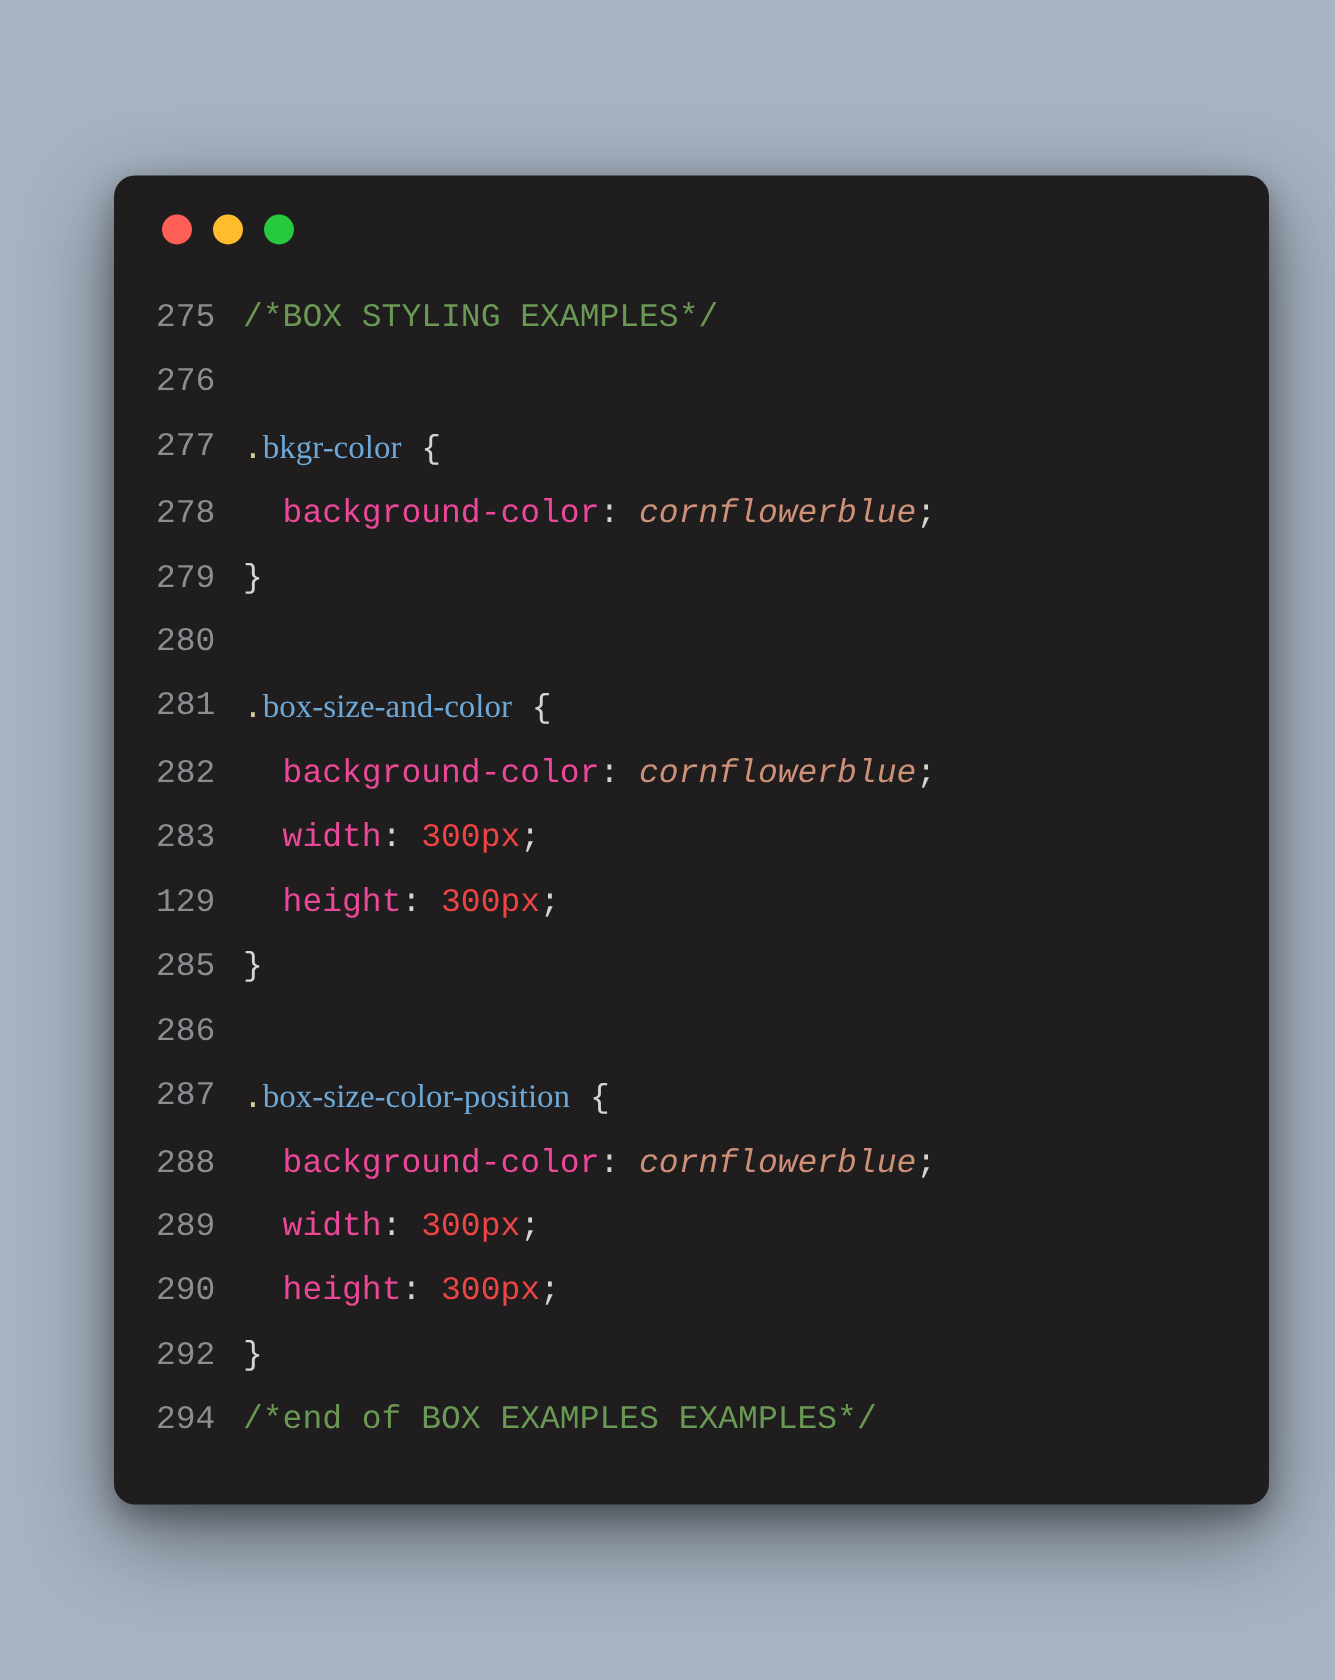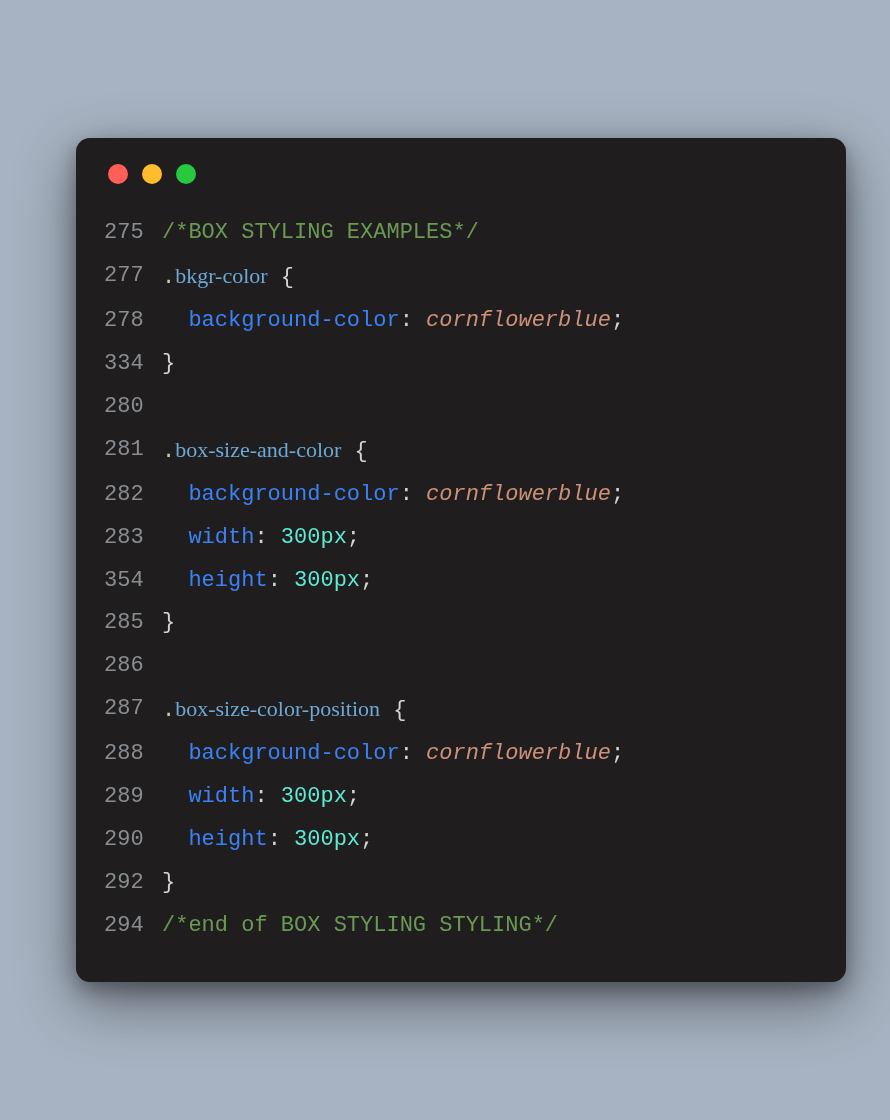--- a/index.html
+++ b/index.html
@@ -51,47 +51,48 @@
     flex-shrink: 0;
     padding-right: 20px;
   }
   .code { flex: 1; }
 
   
   .tok-comment   { color: #6a9955; }
   .tok-punct     { color: #d8c89c; }
   .tok-selector  { color: #6da8d6; font-family: Liberation Serif, serif; }
   .tok-brace     { color: #d4d4d0; }
-  .tok-prop      { color: #3b82f6; }
+  .tok-prop      { color: #ec4899; }
   .tok-colon     { color: #d4d4d0; }
   .tok-value     { color: #ce9178; font-style: italic; }
-  .tok-number    { color: #5eead4; }
+  .tok-number    { color: #ef4444; }
   .tok-default   { color: #d4d4d0; }
 </style>
 </head>
 <body>
 
 <div class="window">
   <div class="traffic-lights">
     <div class="dot red"></div>
     <div class="dot yellow"></div>
     <div class="dot green"></div>
   </div>
   <div class="code-area" id="code-area">
       <div class="line"><span class="ln">275</span><span class="code"><span class="tok-comment">/*BOX STYLING EXAMPLES*/</span></span></div>
+      <div class="line"><span class="ln">276</span><span class="code"></span></div>
       <div class="line"><span class="ln">277</span><span class="code"><span class="tok-punct">.</span><span class="tok-selector">bkgr-color</span><span class="tok-default"> </span><span class="tok-brace">{</span></span></div>
       <div class="line"><span class="ln">278</span><span class="code"><span class="tok-default">  </span><span class="tok-prop">background-color</span><span class="tok-colon">:</span><span class="tok-default"> </span><span class="tok-value">cornflowerblue</span><span class="tok-default">;</span></span></div>
-      <div class="line"><span class="ln">334</span><span class="code"><span class="tok-brace">}</span></span></div>
+      <div class="line"><span class="ln">279</span><span class="code"><span class="tok-brace">}</span></span></div>
       <div class="line"><span class="ln">280</span><span class="code"></span></div>
       <div class="line"><span class="ln">281</span><span class="code"><span class="tok-punct">.</span><span class="tok-selector">box-size-and-color</span><span class="tok-default"> </span><span class="tok-brace">{</span></span></div>
       <div class="line"><span class="ln">282</span><span class="code"><span class="tok-default">  </span><span class="tok-prop">background-color</span><span class="tok-colon">:</span><span class="tok-default"> </span><span class="tok-value">cornflowerblue</span><span class="tok-default">;</span></span></div>
       <div class="line"><span class="ln">283</span><span class="code"><span class="tok-default">  </span><span class="tok-prop">width</span><span class="tok-colon">:</span><span class="tok-default"> </span><span class="tok-number">300px</span><span class="tok-default">;</span></span></div>
-      <div class="line"><span class="ln">354</span><span class="code"><span class="tok-default">  </span><span class="tok-prop">height</span><span class="tok-colon">:</span><span class="tok-default"> </span><span class="tok-number">300px</span><span class="tok-default">;</span></span></div>
+      <div class="line"><span class="ln">129</span><span class="code"><span class="tok-default">  </span><span class="tok-prop">height</span><span class="tok-colon">:</span><span class="tok-default"> </span><span class="tok-number">300px</span><span class="tok-default">;</span></span></div>
       <div class="line"><span class="ln">285</span><span class="code"><span class="tok-brace">}</span></span></div>
       <div class="line"><span class="ln">286</span><span class="code"></span></div>
       <div class="line"><span class="ln">287</span><span class="code"><span class="tok-punct">.</span><span class="tok-selector">box-size-color-position</span><span class="tok-default"> </span><span class="tok-brace">{</span></span></div>
       <div class="line"><span class="ln">288</span><span class="code"><span class="tok-default">  </span><span class="tok-prop">background-color</span><span class="tok-colon">:</span><span class="tok-default"> </span><span class="tok-value">cornflowerblue</span><span class="tok-default">;</span></span></div>
       <div class="line"><span class="ln">289</span><span class="code"><span class="tok-default">  </span><span class="tok-prop">width</span><span class="tok-colon">:</span><span class="tok-default"> </span><span class="tok-number">300px</span><span class="tok-default">;</span></span></div>
       <div class="line"><span class="ln">290</span><span class="code"><span class="tok-default">  </span><span class="tok-prop">height</span><span class="tok-colon">:</span><span class="tok-default"> </span><span class="tok-number">300px</span><span class="tok-default">;</span></span></div>
       <div class="line"><span class="ln">292</span><span class="code"><span class="tok-brace">}</span></span></div>
-      <div class="line"><span class="ln">294</span><span class="code"><span class="tok-comment">/*end of BOX STYLING STYLING*/</span></span></div>
+      <div class="line"><span class="ln">294</span><span class="code"><span class="tok-comment">/*end of BOX EXAMPLES EXAMPLES*/</span></span></div>
     </div>
 </div>
 
 </body></html>

